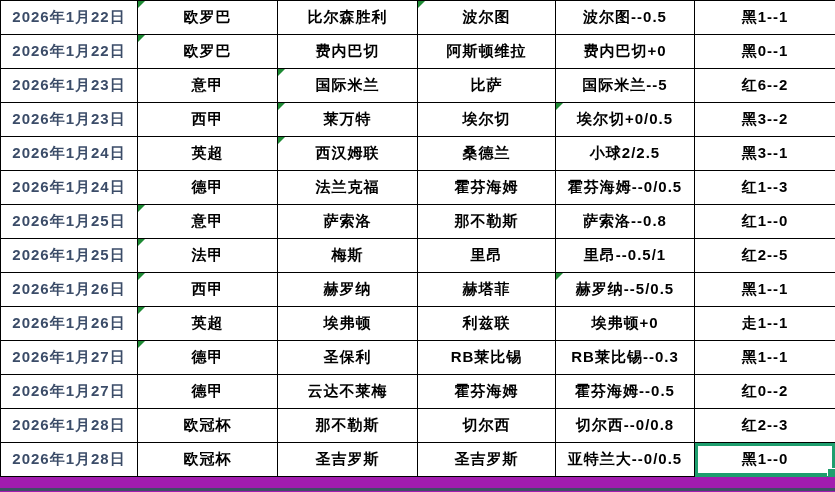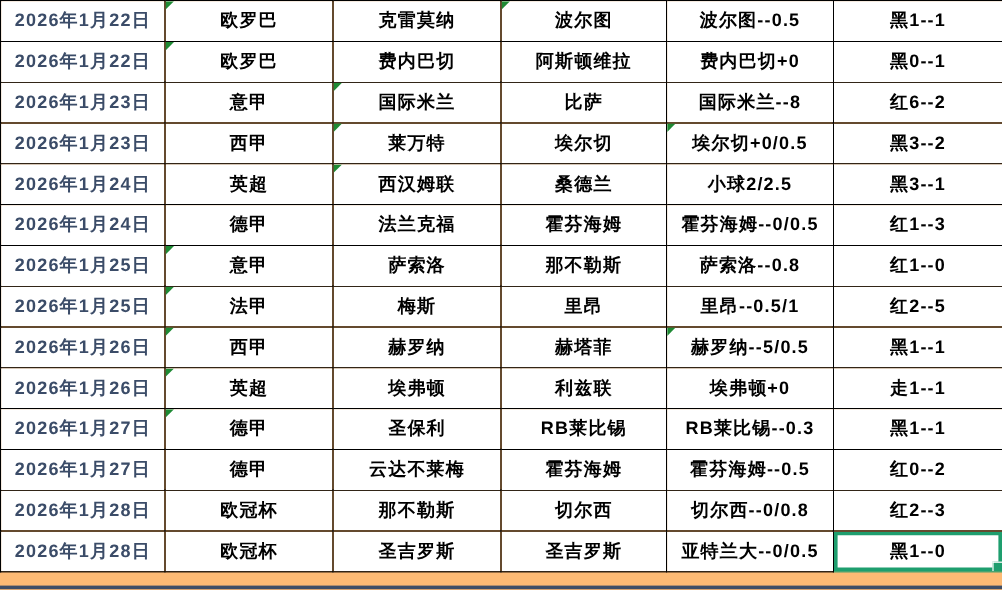--- a/index.html
+++ b/index.html
@@ -1,19 +1,19 @@
 <!DOCTYPE html>
 <html><head>
 <meta charset="utf-8">
 <style>
   html,body{margin:0;padding:0;background:#fff;}
   .screen{
     width:835px;height:492px;position:relative;overflow:hidden;
     font-family:"Liberation Sans","DejaVu Sans",sans-serif;
-    background:#fdba74;
+    background:#a21caf;
   }
   table.sheet{
     border-collapse:collapse;table-layout:fixed;width:835px;
   }
   td.cell{
     border:1px solid #000;
     height:33px;
     text-align:center;vertical-align:middle;
     font-weight:bold;font-size:15px;
     color:#000;
@@ -54,39 +54,39 @@
       <col style="width:140px">
       <col style="width:140px">
       <col style="width:138px">
       <col style="width:139px">
       <col style="width:141px">
     </colgroup>
     <tbody>
         <tr>
           <td class="cell col-date"><span>2026年1月22日</span></td>
           <td class="cell col-league"><span>欧罗巴</span><i class="indicator"></i></td>
-          <td class="cell col-home-team"><span>克雷莫纳</span></td>
+          <td class="cell col-home-team"><span>比尔森胜利</span></td>
           <td class="cell col-away-team"><span>波尔图</span><i class="indicator"></i></td>
           <td class="cell col-handicap"><span>波尔图--0.5</span></td>
           <td class="cell col-result"><span>黑1--1</span></td>
         </tr>
         <tr>
           <td class="cell col-date"><span>2026年1月22日</span></td>
           <td class="cell col-league"><span>欧罗巴</span><i class="indicator"></i></td>
           <td class="cell col-home-team"><span>费内巴切</span></td>
           <td class="cell col-away-team"><span>阿斯顿维拉</span></td>
           <td class="cell col-handicap"><span>费内巴切+0</span></td>
           <td class="cell col-result"><span>黑0--1</span></td>
         </tr>
         <tr>
           <td class="cell col-date"><span>2026年1月23日</span></td>
           <td class="cell col-league"><span>意甲</span></td>
           <td class="cell col-home-team"><span>国际米兰</span><i class="indicator"></i></td>
           <td class="cell col-away-team"><span>比萨</span></td>
-          <td class="cell col-handicap"><span>国际米兰--8</span></td>
+          <td class="cell col-handicap"><span>国际米兰--5</span></td>
           <td class="cell col-result"><span>红6--2</span></td>
         </tr>
         <tr>
           <td class="cell col-date"><span>2026年1月23日</span></td>
           <td class="cell col-league"><span>西甲</span></td>
           <td class="cell col-home-team"><span>莱万特</span><i class="indicator"></i></td>
           <td class="cell col-away-team"><span>埃尔切</span></td>
           <td class="cell col-handicap"><span>埃尔切+0/0.5</span><i class="indicator"></i></td>
           <td class="cell col-result"><span>黑3--2</span></td>
         </tr>

